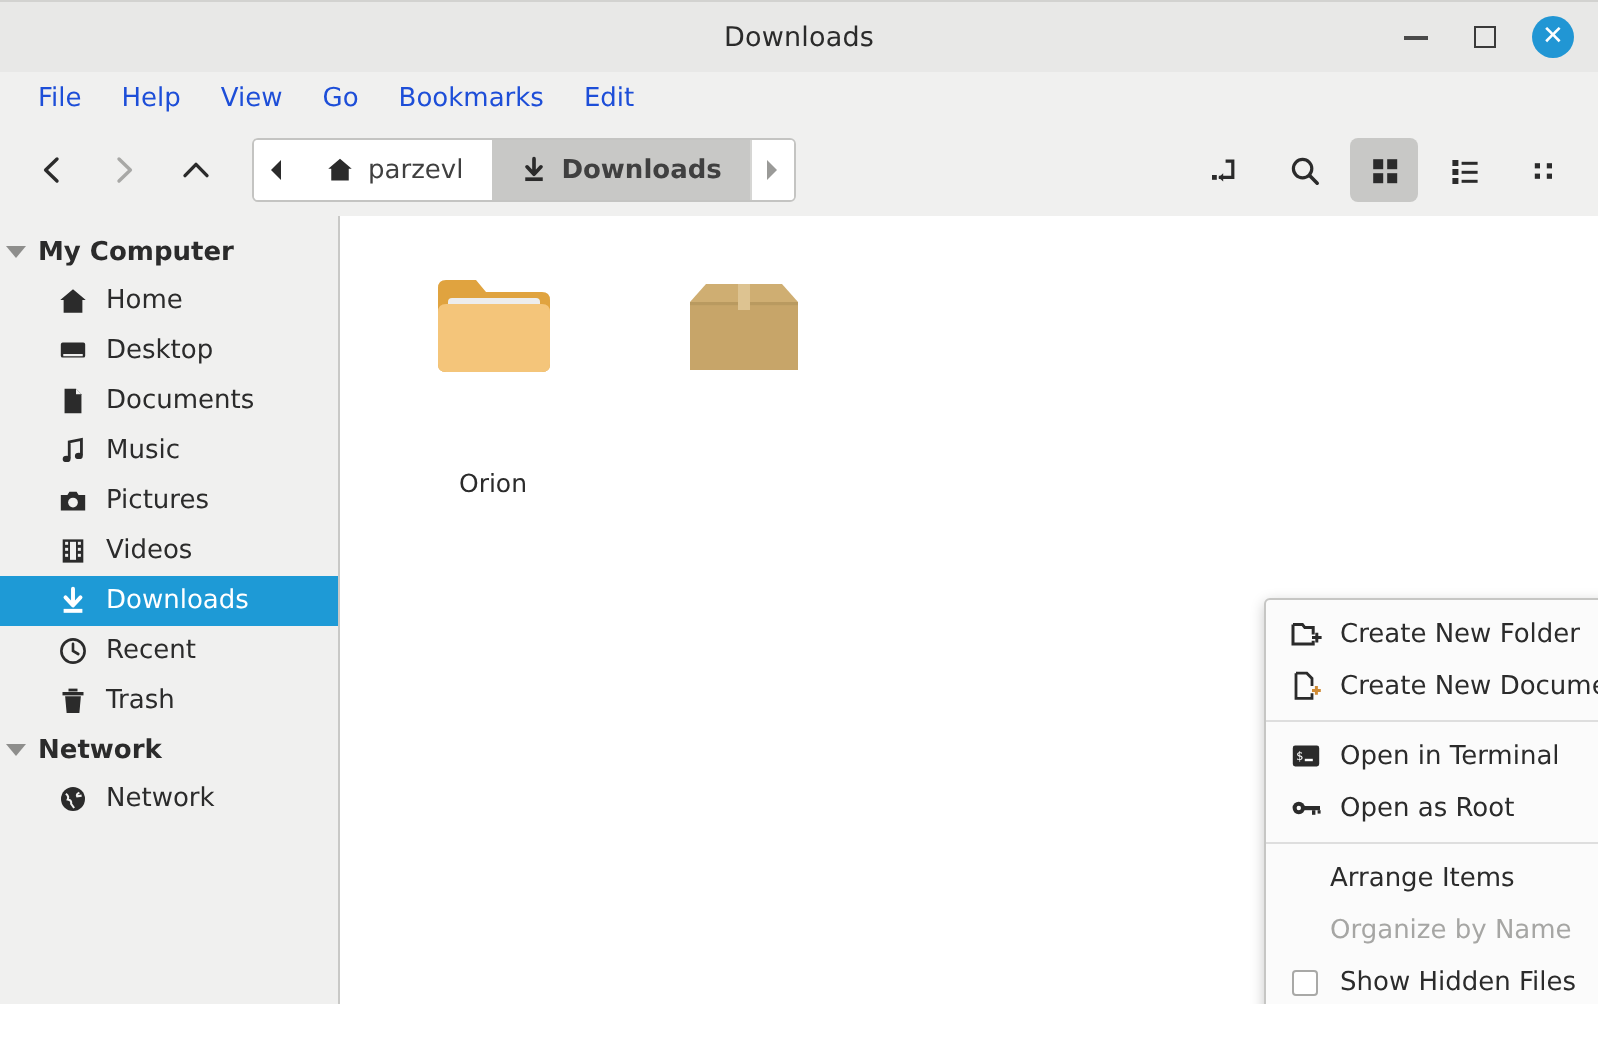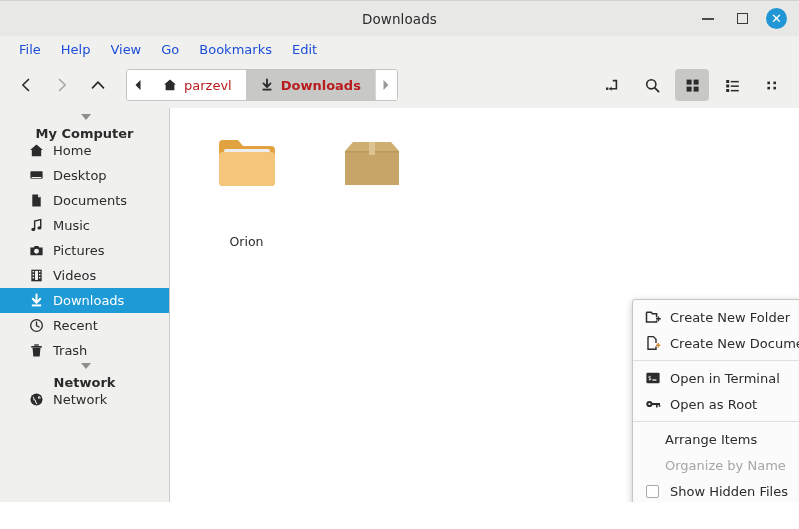--- a/index.html
+++ b/index.html
@@ -120,21 +120,21 @@
     background: #ffffff;
     cursor: pointer;
   }
   .path-arrow.right { border-left: 1px solid #d6d6d4; }
   .crumb {
     display: flex;
     align-items: center;
     gap: 7px;
     padding: 0 14px;
     font-size: 13px;
-    color: #b91c1c;
+    color: #404040;
     background: #ffffff;
     cursor: pointer;
     white-space: nowrap;
   }
   .crumb.active {
     background: #c8c8c6;
     font-weight: bold;
   }
 
   .toolbar-spacer { flex: 1 1 auto; }
@@ -163,21 +163,20 @@
     flex: 0 0 auto;
     overflow: hidden;
   }
   .sb-group {
     display: flex;
     align-items: center;
     height: 24px;
     padding-left: 0;
     gap: 6px;
     cursor: pointer;
-    flex-direction: column;
   }
   .sb-group-label {
     font-size: 13px;
     font-weight: bold;
     color: #2b2b2b;
   }
   .tri {
     width: 0; height: 0;
     border-left: 5px solid transparent;
     border-right: 5px solid transparent;

